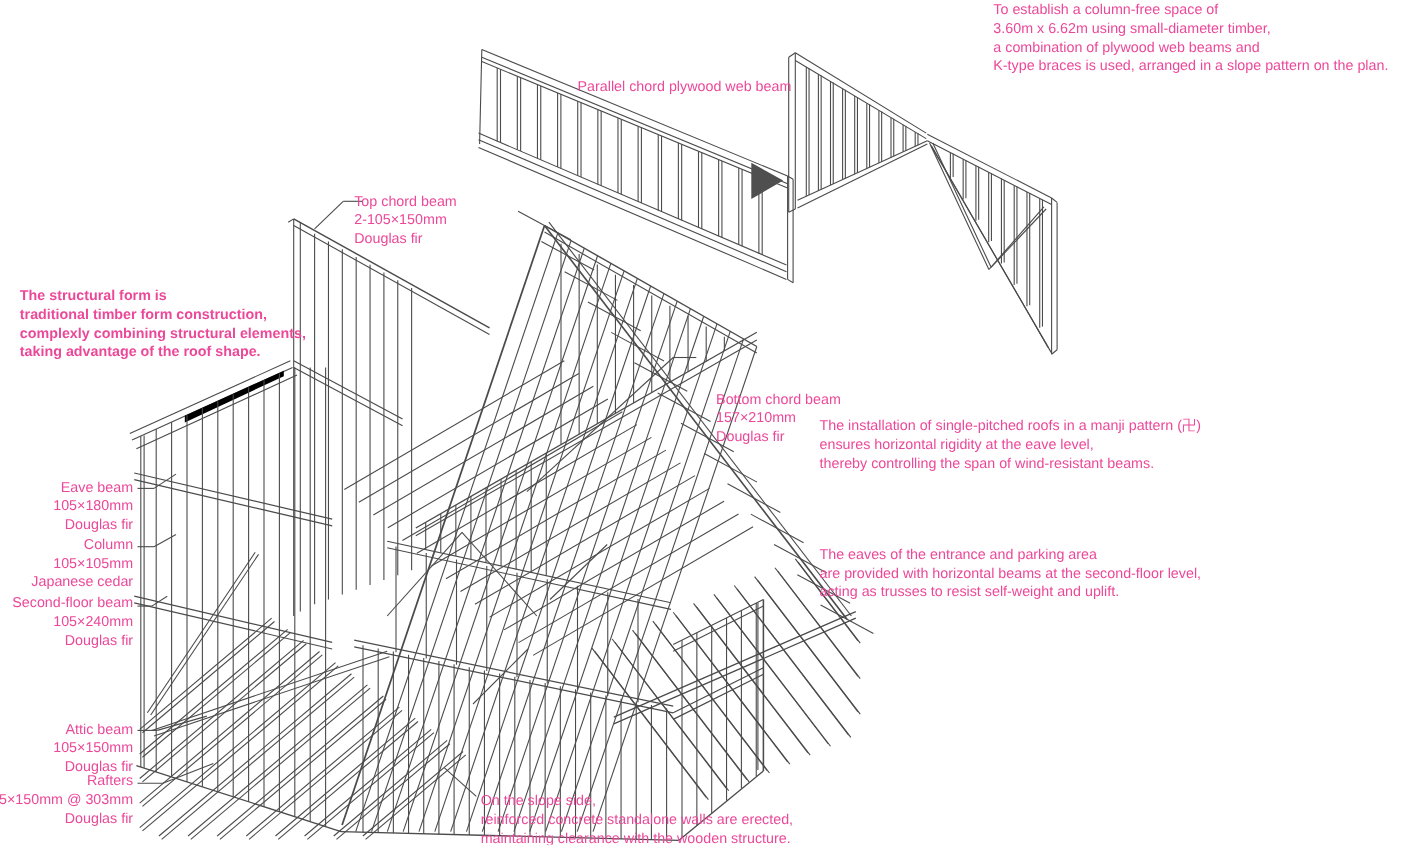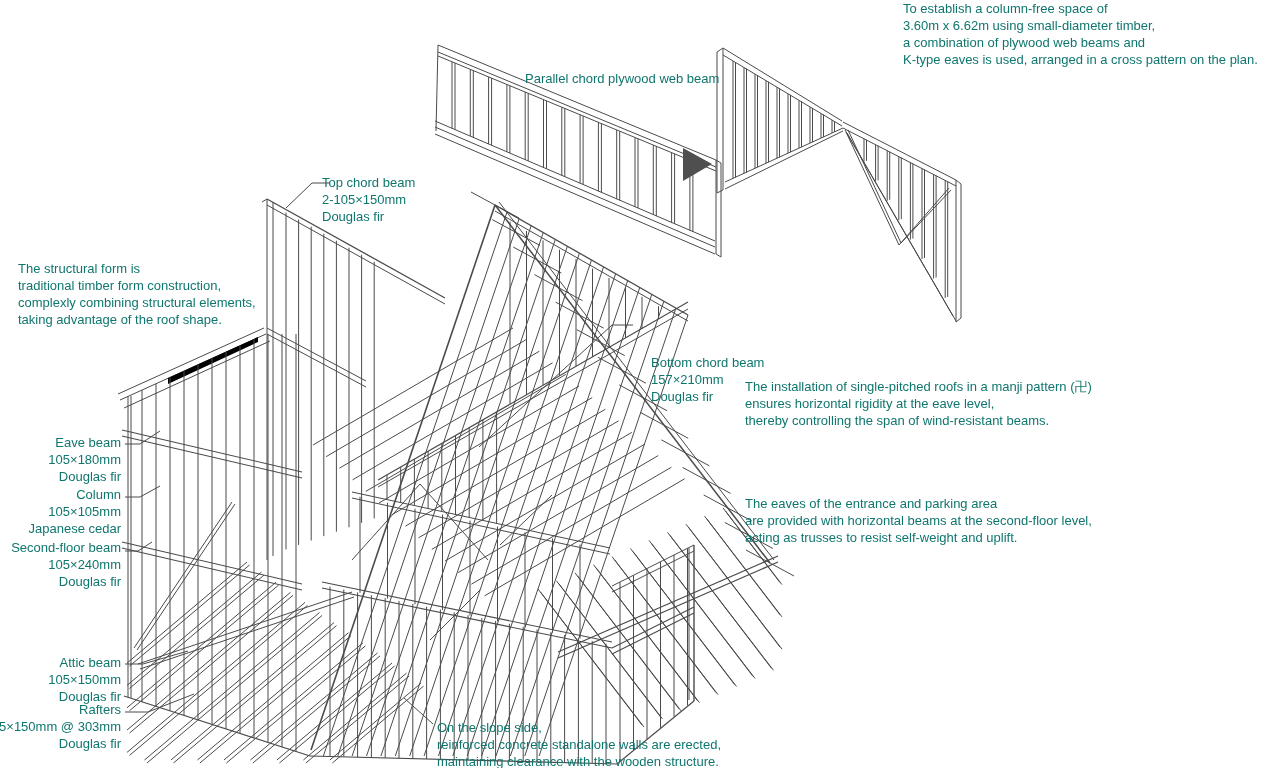--- a/index.html
+++ b/index.html
@@ -3,21 +3,21 @@
 <meta charset="utf-8">
 <style>
   html,body{margin:0;padding:0;}
   body{
     width:1280px;height:768px;position:relative;overflow:hidden;
     background:#ffffff;
     font-family:"Liberation Sans", sans-serif;
   }
   .txt{
     position:absolute;
-    font-size:13px;line-height:17px;color:#0f766e;
+    font-size:13px;line-height:17px;color:#ec4899;
     white-space:nowrap;
   }
   .right{text-align:right;}
   #diagram{position:absolute;left:0;top:0;}
 </style>
 </head>
 <body>
 
 <svg id="diagram" width="1280" height="768" viewBox="0 0 1280 768">
     <line x1="438" y1="45" x2="716" y2="160" stroke="#4b4b4b" stroke-width="1"></line>
@@ -344,32 +344,32 @@
     <line x1="143" y1="664" x2="188" y2="651" stroke="#4b4b4b" stroke-width="1"></line>
     <line x1="125" y1="712" x2="148" y2="712" stroke="#4b4b4b" stroke-width="1"></line>
     <line x1="148" y1="712" x2="194" y2="694" stroke="#4b4b4b" stroke-width="1"></line>
     <line x1="433" y1="724" x2="404" y2="698" stroke="#4b4b4b" stroke-width="1"></line>
   </svg>
 
 <div class="txt" style="left:903px;top:0px;">
     <div>To establish a column-free space of</div>
     <div>3.60m x 6.62m using small-diameter timber,</div>
     <div>a combination of plywood web beams and</div>
-    <div>K-type eaves is used, arranged in a cross pattern on the plan.</div>
+    <div>K-type braces is used, arranged in a slope pattern on the plan.</div>
   </div>
 
 <div class="txt" style="left:525px;top:70px;">Parallel chord plywood web beam</div>
 
 <div class="txt" style="left:322px;top:174px;">
     <div>Top chord beam</div>
     <div>2-105×150mm</div>
     <div>Douglas fir</div>
   </div>
 
-<div class="txt" style="left:18px;top:260px;">
+<div class="txt" style="left:18px;top:260px;font-weight:bold;">
     <div>The structural form is</div>
     <div>traditional timber form construction,</div>
     <div>complexly combining structural elements,</div>
     <div>taking advantage of the roof shape.</div>
   </div>
 
 <div class="txt" style="left:651px;top:314px;margin-top:40px;">
     <div>Bottom chord beam</div>
     <div>157×210mm</div>
     <div>Douglas fir</div>

